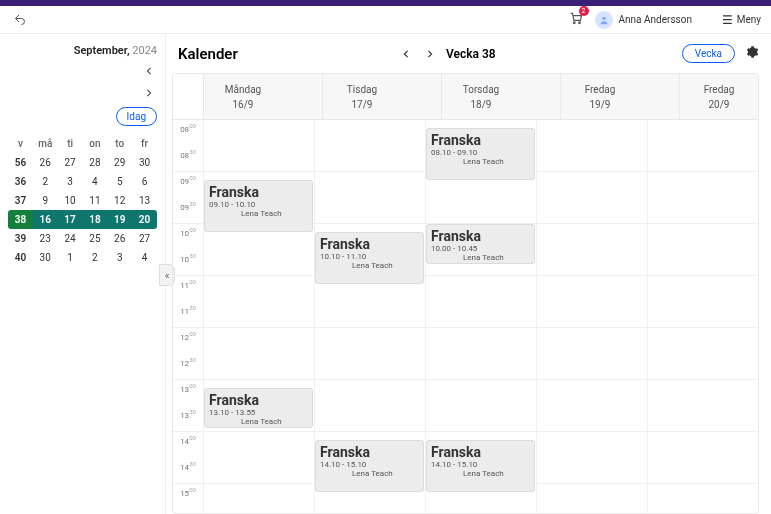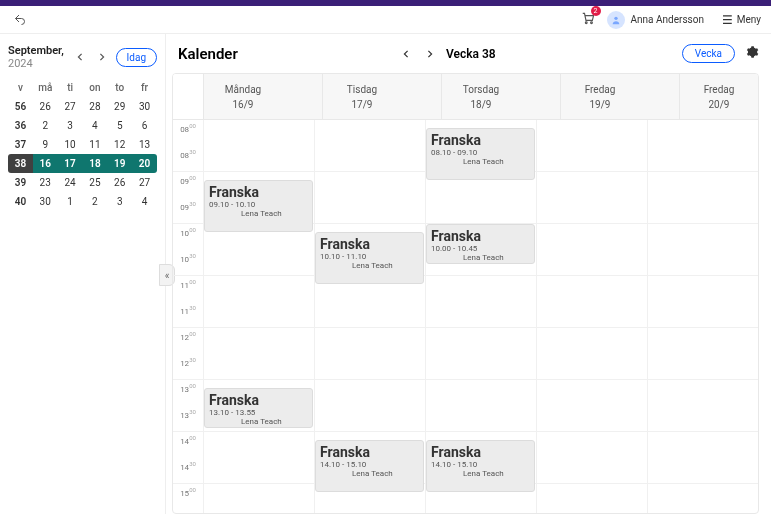--- a/index.html
+++ b/index.html
@@ -5,39 +5,39 @@
   * { margin: 0; padding: 0; box-sizing: border-box; font-family: -apple-system, BlinkMacSystemFont, "Segoe UI", Roboto, Arial, sans-serif; }
   html, body { width: 771px; height: 514px; overflow: hidden; background: #fff; }
   .purple-bar { height: 6px; background: #3b1f77; }
   .top-bar { height: 28px; display: flex; align-items: center; padding: 0 10px; border-bottom: 1px solid #eee; }
   .back-btn { font-size: 14px; color: #555; cursor: pointer; padding: 2px 4px; }
   .top-spacer { flex: 1; }
   .cart { position: relative; margin-right: 12px; cursor: pointer; }
   .cart-icon { font-size: 13px; color: #555; }
   .badge { position: absolute; top: -4px; right: -6px; background: #e11d48; color: #fff; border-radius: 50%; width: 10px; height: 10px; font-size: 7px; line-height: 10px; text-align: center; }
   .avatar { width: 18px; height: 18px; border-radius: 50%; background: #d6e4ff; color: #4a7fff; font-size: 12px; display: inline-flex; align-items: center; justify-content: center; margin-right: 6px; }
-  .username { font-size: 10px; color: #333; margin-right: 18px; }
+  .username { font-size: 10px; color: #333; margin-right: 30px; }
   .menu-btn { display: flex; align-items: center; cursor: pointer; font-size: 10px; color: #333; }
   .menu-icon { font-size: 12px; margin-right: 4px; }
 
   .content { display: flex; height: calc(514px - 6px - 28px); }
   .sidebar { width: 166px; padding: 10px 8px; border-right: 1px solid #eee; position: relative; }
-  .month-row { display: flex; align-items: center; gap: 6px; margin-bottom: 8px; }
+  .month-row { display: flex; align-items: flex-end; gap: 6px; margin-bottom: 8px; flex-direction: column; }
   .month-label { font-size: 11px; color: #222; font-weight: 600; flex: 1; }
   .month-year { color: #888; font-weight: 400; }
   .nav-btn { width: 16px; height: 16px; display: flex; align-items: center; justify-content: center; font-size: 10px; cursor: pointer; color: #555; }
   .today-btn { border: 1px solid #0b5cff; color: #0b5cff; background: #fff; border-radius: 10px; font-size: 10px; padding: 3px 10px; cursor: pointer; }
 
   .mini-cal { width: 100%; border-collapse: collapse; table-layout: fixed; }
   .mini-cal th, .mini-cal td { text-align: center; font-size: 10px; padding: 4px 0; }
   .mini-cal th { color: #666; font-weight: 500; }
   .wk { color: #888; font-weight:600; }
   .mini-cal td { color: #333; cursor: pointer; }
   .sel-row td { background: #0f766e; color: #fff; font-weight: 600; }
-  .sel-row td:first-child { border-top-left-radius: 3px; border-bottom-left-radius: 3px; background:#404040; }
+  .sel-row td:first-child { border-top-left-radius: 3px; border-bottom-left-radius: 3px; background:#15803d; }
   .sel-row td:last-child { border-top-right-radius: 3px; border-bottom-right-radius: 3px; }
 
   .collapse-handle {
     position: absolute; right: -10px; top: 230px; width: 16px; height: 22px;
     background: #f3f3f3; border: 1px solid #ddd; border-radius: 0 6px 6px 0;
     display: flex; align-items: center; justify-content: center; font-size: 10px; color: #666; cursor: pointer;
   }
 
   .main { flex: 1; display: flex; flex-direction: column; }
   .main-header { display: flex; align-items: center; padding: 10px 12px 10px 12px; }

